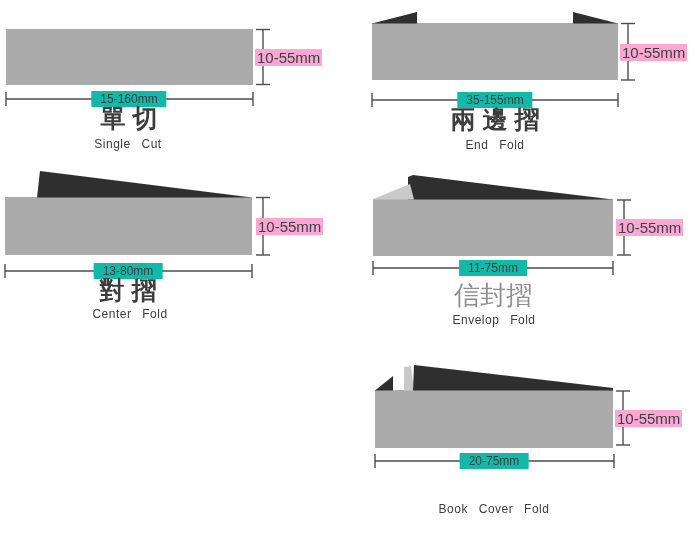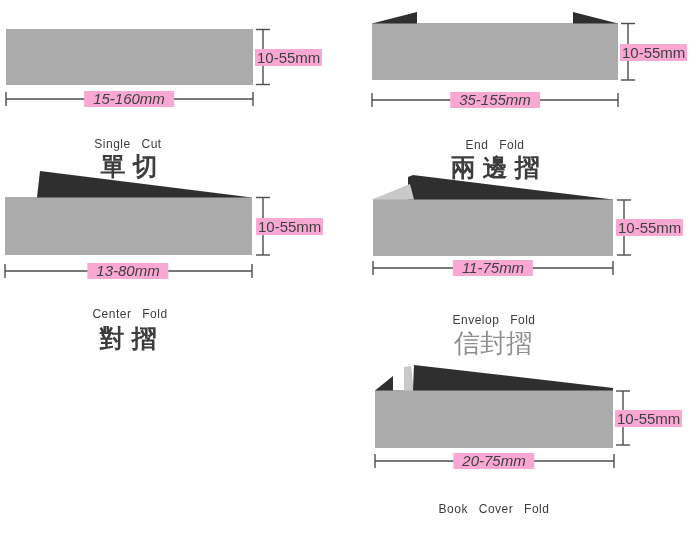--- a/index.html
+++ b/index.html
@@ -6,24 +6,24 @@
   #stage{
     position:relative;width:700px;height:534px;background:#ffffff;overflow:hidden;
     font-family:"Liberation Sans",sans-serif;
   }
   svg{position:absolute;left:0;top:0;}
   .body-rect{fill:#ababab;}
   .flap-dark{fill:#2f2f2f;}
   .flap-light{fill:#c9c9c9;}
   .dim{stroke:#4d4d4d;stroke-width:1.4;fill:none;}
   .label{position:absolute;white-space:nowrap;}
-  .dim-w{transform:translateX(-50%);background:#f9a8d4;padding:0 9px;
-         font-size:15px;line-height:16px;color:#3f3f3f;font-style:italic;}
+  .dim-w{transform:translateX(-50%);background:#14b8a6;padding:0 9px;
+         font-size:12px;line-height:16px;color:#3f3f3f;}
   .dim-h{background:#f9a8d4;padding:1px 2px;font-size:15px;line-height:15px;color:#3f3f3f;}
-  .zh{transform:translateX(-50%);font-size:25px;line-height:26px;font-weight:700;color:#3d3d3d;margin-top:48px;}
+  .zh{transform:translateX(-50%);font-size:25px;line-height:26px;font-weight:700;color:#3d3d3d;}
   .zh-gray-env{color:#8f8f8f;font-weight:400;font-size:26px;}
   .zh-gray-book{color:#707070;font-weight:400;font-size:24px;}
   .en{transform:translateX(-50%);font-size:12px;line-height:18px;color:#3d3d3d;
       letter-spacing:.5px;word-spacing:7px;}
 </style>
 </head>
 <body>
 
 <div id="stage">
 

